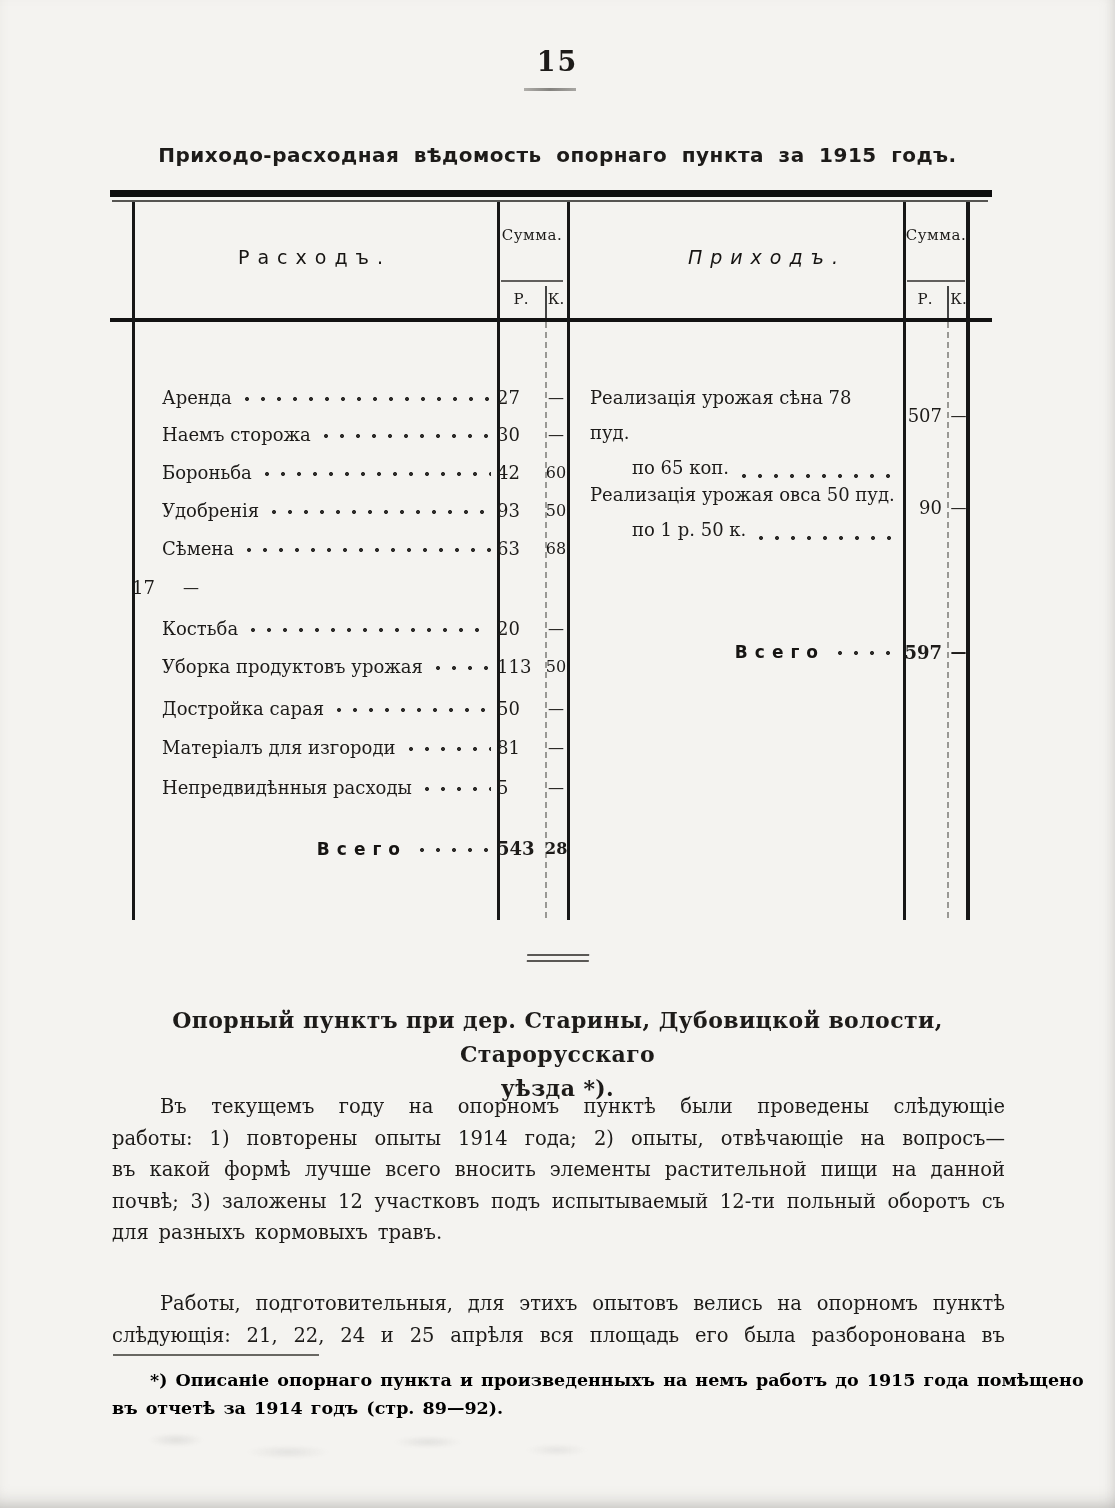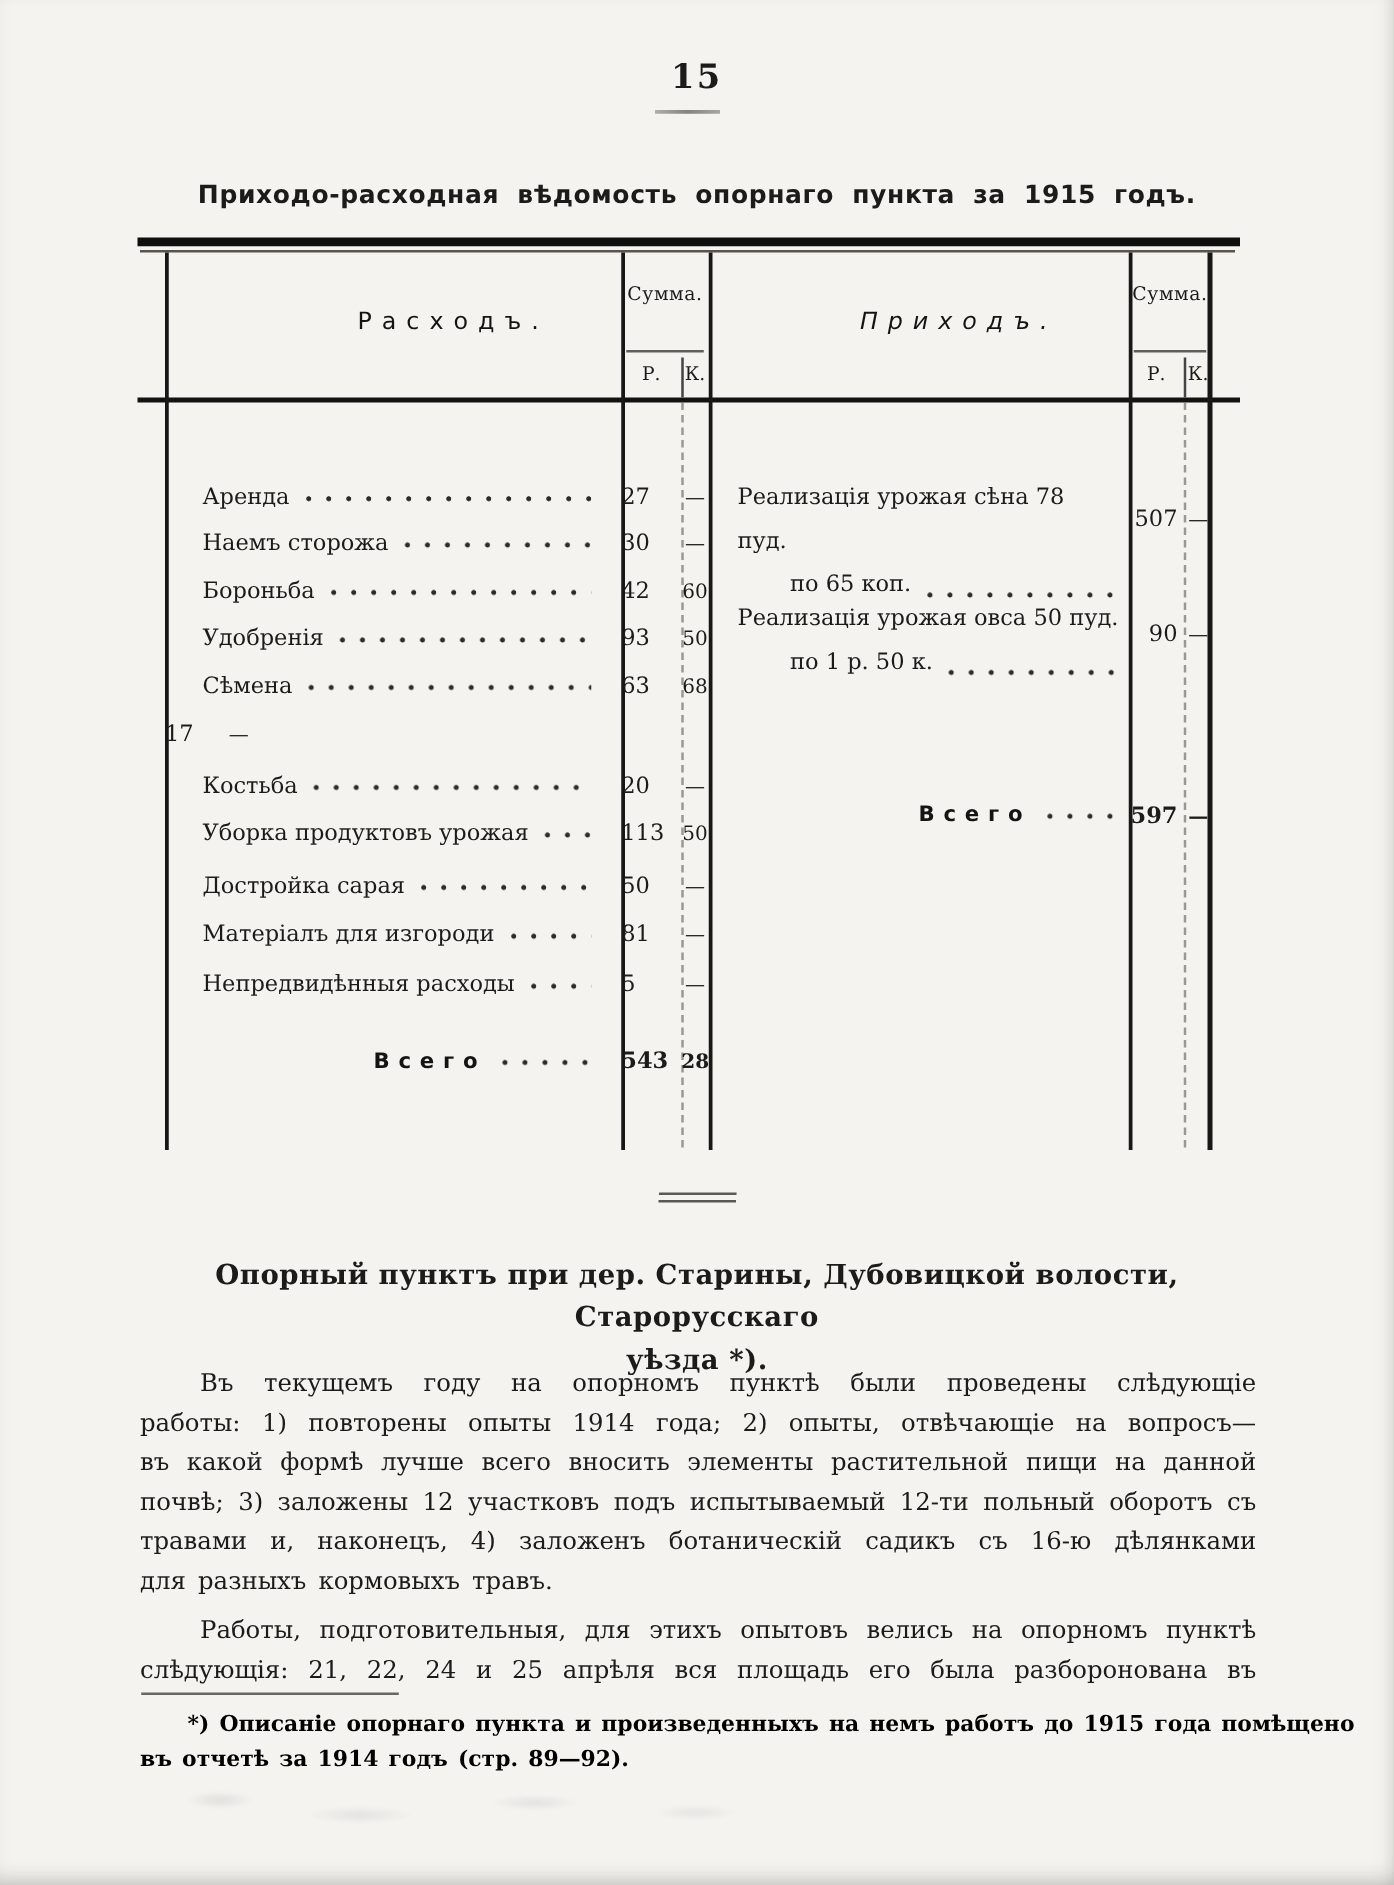--- a/index.html
+++ b/index.html
@@ -50,37 +50,37 @@
   .vsolid-short{position:absolute;width:2px;background:#444;top:96px;height:32px;}
   .vs-exp{left:435px;}
   .vs-inc{left:837px;}
 
   
   .col-head{
     position:absolute;top:56px;text-align:center;
     font-family:"DejaVu Sans","Liberation Sans",sans-serif;
     font-size:19px;letter-spacing:8px;color:#161412;
   }
-  .ch-exp{left:22px;width:365px;margin-left:48px;}
+  .ch-exp{left:22px;width:365px;}
   .ch-inc{left:475px;width:364px;font-style:italic;}
   .sum-head{position:absolute;top:36px;text-align:center;font-size:15px;letter-spacing:.5px;}
   .sh-exp{left:385px;width:74px;}
   .sh-inc{left:790px;width:72px;}
   .sum-midrule{position:absolute;top:90px;height:2px;background:#3c3a38;opacity:.8;}
   .smr-exp{left:391px;width:62px;}
   .smr-inc{left:797px;width:58px;}
   .rk{position:absolute;top:100px;font-size:15px;text-align:center;}
   .rk-exp-r{left:387px;width:48px;}
   .rk-exp-k{left:435px;width:22px;}
   .rk-inc-r{left:793px;width:44px;}
   .rk-inc-k{left:837px;width:23px;}
 
   
   .exp-row{position:absolute;left:22px;width:435px;height:27px;display:flex;align-items:center;font-size:18px;}
-  .exp-zone{flex:0 0 365px;display:flex;align-items:center;box-sizing:border-box;padding-left:30px;padding-right:22px;}
+  .exp-zone{flex:0 0 365px;display:flex;align-items:center;box-sizing:border-box;padding-left:30px;padding-right:4px;}
   .dots{flex:1 1 auto;height:7px;align-self:flex-end;margin:0 2px 5px 12px;
         background-image:radial-gradient(circle at 3px 3px,#2d2b29 1.7px,rgba(0,0,0,0) 2.3px);
         background-size:16px 7px;background-repeat:repeat-x;background-position:0 0;}
   .cell-rub{flex:0 0 48px;box-sizing:border-box;padding-right:5px;}
   .cell-kop{flex:0 0 22px;text-align:center;font-size:16px;}
   .total-label{
     font-family:"DejaVu Sans","Liberation Sans",sans-serif;
     font-size:17px;font-weight:bold;letter-spacing:7px;color:#161412;
   }
   .total-dots{flex:0 0 72px;}
@@ -292,21 +292,20 @@
   <div class="section-heading">
     <div>Опорный пунктъ при дер. Старины, Дубовицкой волости, Старорусскаго</div>
     <div>уѣзда *).</div>
   </div>
 
   <div class="body-par par1">
     <div class="jline indent">Въ текущемъ году на опорномъ пунктѣ были проведены слѣдующіе</div>
     <div class="jline">работы: 1) повторены опыты 1914 года; 2) опыты, отвѣчающіе на вопросъ—</div>
     <div class="jline">въ какой формѣ лучше всего вносить элементы растительной пищи на данной</div>
     <div class="jline">почвѣ; 3) заложены 12 участковъ подъ испытываемый 12-ти польный оборотъ съ</div>
-    <div class="jline">травами и, наконецъ, 4) заложенъ ботаническій садикъ съ 16-ю дѣлянками</div>
     <div class="jline-last">для разныхъ кормовыхъ травъ.</div>
   </div>
 
   <div class="body-par par2">
     <div class="jline indent">Работы, подготовительныя, для этихъ опытовъ велись на опорномъ пунктѣ</div>
     <div class="jline">слѣдующія: 21, 22, 24 и 25 апрѣля вся площадь его была разборонована въ</div>
   </div>
 
   <div class="footnote-rule"></div>
   <div class="footnote">

